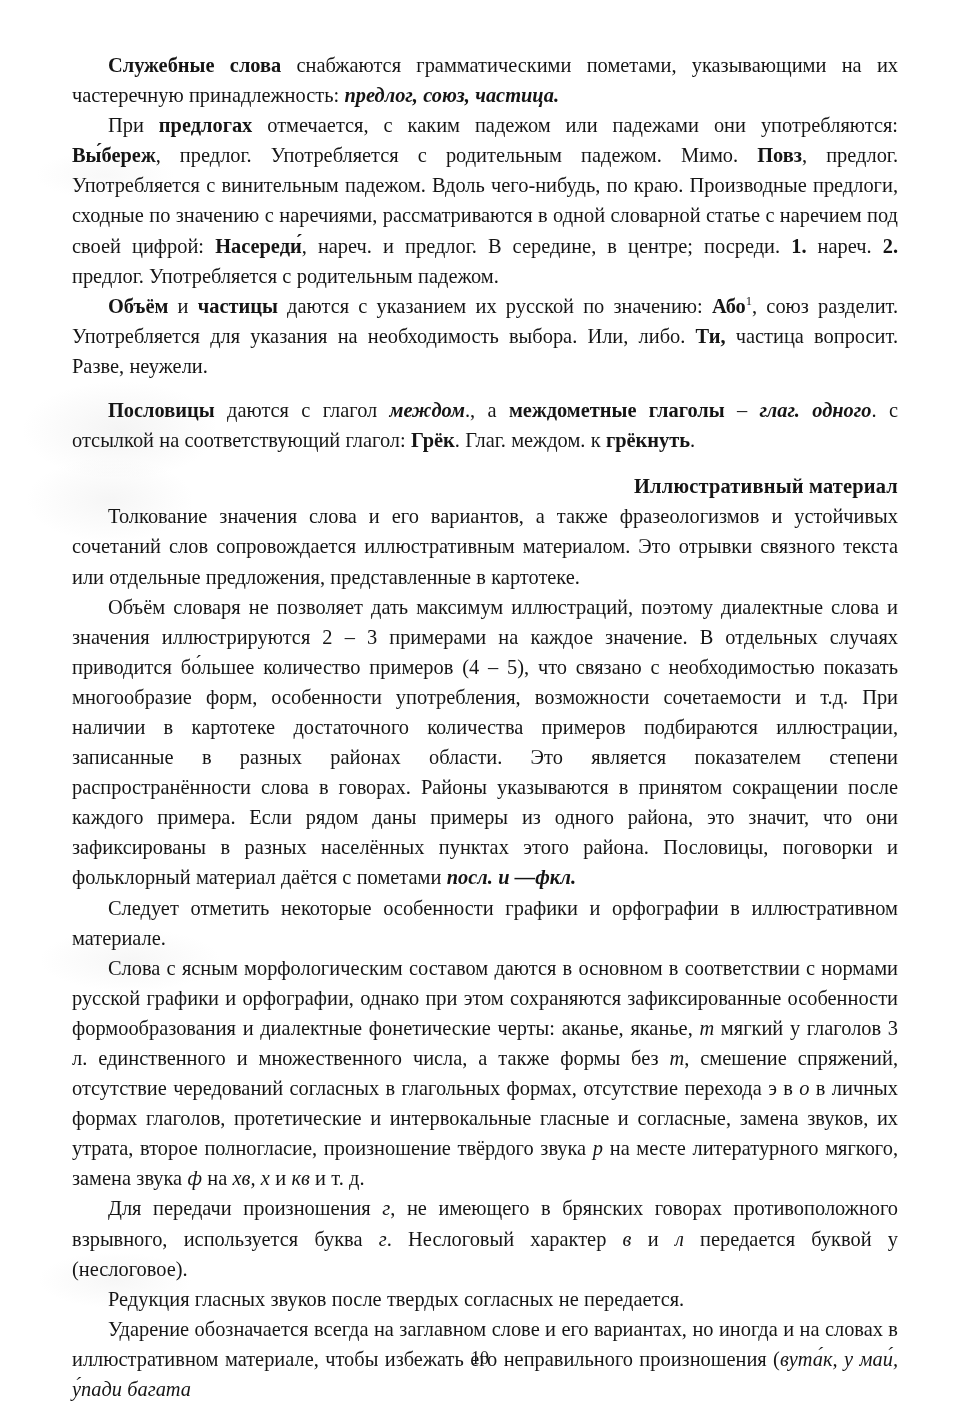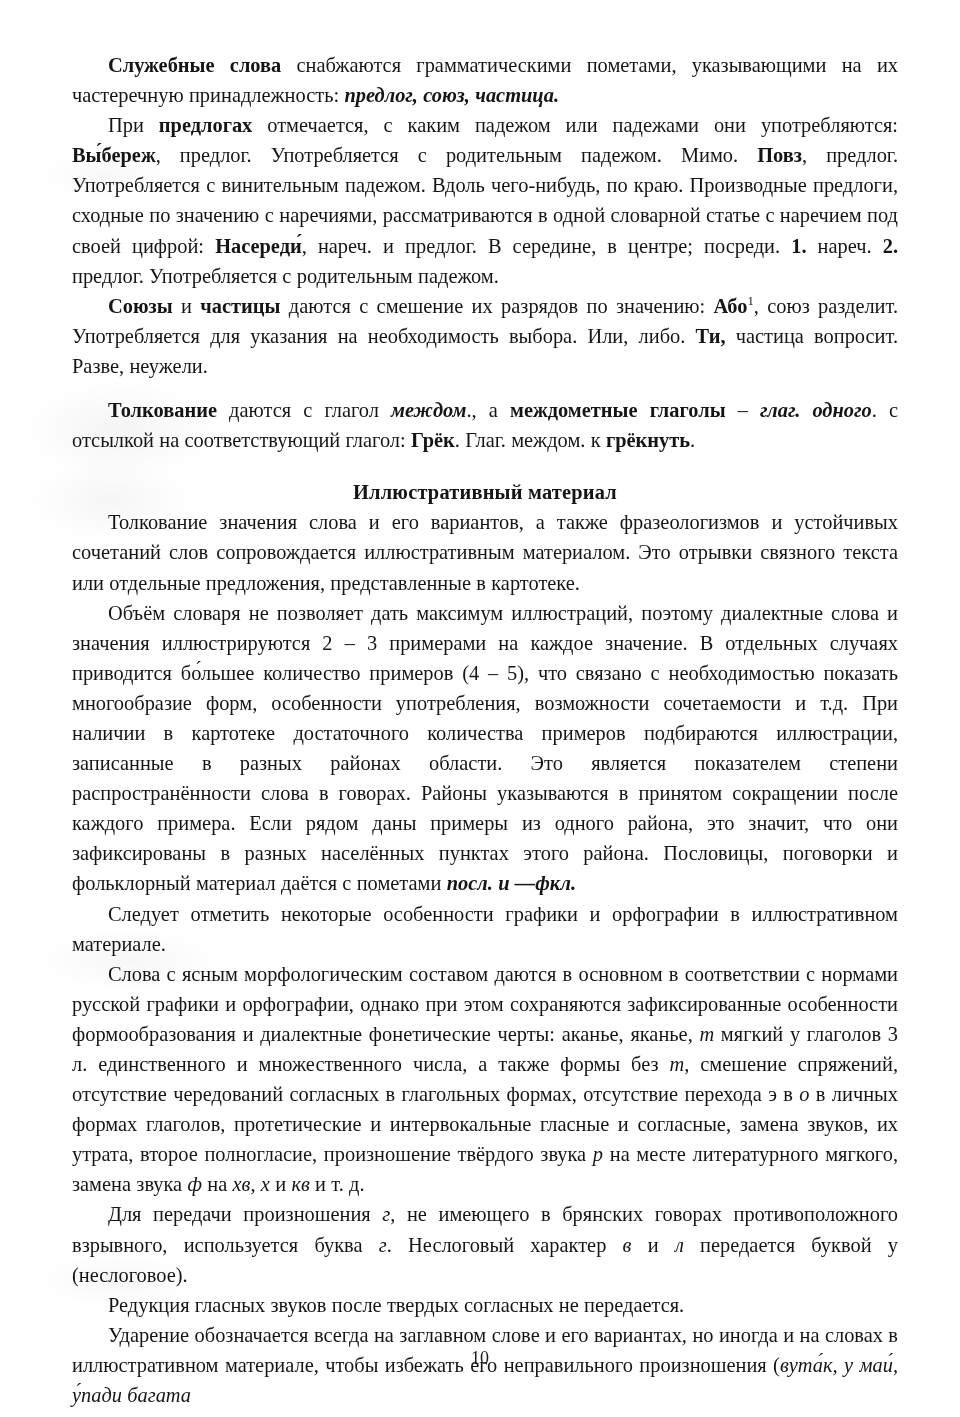--- a/index.html
+++ b/index.html
@@ -52,25 +52,25 @@
     text-indent: 36px;
     hyphens: manual;
     word-spacing: 0.01em;
   }
 
   p.gap-before {
     margin-top: 14px;
   }
 
   h2.section-heading {
-    margin: 22px 0 0 0;
+    margin: 16px 0 0 0;
     font-size: 20.4px;
     line-height: 30.1px;
     font-weight: bold;
-    text-align: center;
+    text-align: right;
     letter-spacing: 0.2px;
   }
 
   b, strong { font-weight: bold; }
   i, em { font-style: italic; }
   .bi { font-weight: bold; font-style: italic; }
 
   sup.footnote-ref {
     font-size: 0.62em;
     vertical-align: super;
@@ -93,22 +93,22 @@
 <body>
 
 <div class="sheet">
 
   <div class="page-noise"></div>
 
   <div class="text-column">
     <div id="para-block-upper">
         <p class="para"><b>Служебные слова</b><span> снабжаются грамматическими пометами, указывающими на их частеречную принадлежность: </span><span class="bi">предлог, союз, частица.</span></p>
         <p class="para"><span>При </span><b>предлогах</b><span> отмечается, с каким падежом или падежами они употребляются: </span><b>Вы́береж</b><span>, предлог. Употребляется с родительным падежом. Мимо. </span><b>Повз</b><span>, предлог. Употребляется с винительным падежом. Вдоль чего-нибудь, по краю. Производные предлоги, сходные по значению с наречиями, рассматриваются в одной словарной статье с наречием под своей цифрой: </span><b>Насереди́</b><span>, нареч. и предлог. В середине, в центре; посреди. </span><b>1.</b><span> нареч. </span><b>2.</b><span> предлог. Употребляется с родительным падежом.</span></p>
-        <p class="para"><b>Союзы</b><span> и </span><b>частицы</b><span> даются с смешение их разрядов по значению: </span><b>Або</b><sup class="footnote-ref">1</sup><span>, союз разделит. Употребляется для указания на необходимость выбора. Или, либо. </span><b>Ти,</b><span> частица вопросит. Разве, неужели.</span></p>
-        <p class="para gap-before"><b>Толкование</b><span> даются с глагол </span><span class="bi">междом</span><span>., а </span><b>междометные глаголы</b><span> – </span><span class="bi">глаг. одного</span><span>. с отсылкой на соответствующий глагол: </span><b>Грёк</b><span>. Глаг. междом. к </span><b>грёкнуть</b><span>.</span></p>
+        <p class="para"><b>Объём</b><span> и </span><b>частицы</b><span> даются с указанием их русской по значению: </span><b>Або</b><sup class="footnote-ref">1</sup><span>, союз разделит. Употребляется для указания на необходимость выбора. Или, либо. </span><b>Ти,</b><span> частица вопросит. Разве, неужели.</span></p>
+        <p class="para gap-before"><b>Пословицы</b><span> даются с глагол </span><span class="bi">междом</span><span>., а </span><b>междометные глаголы</b><span> – </span><span class="bi">глаг. одного</span><span>. с отсылкой на соответствующий глагол: </span><b>Грёк</b><span>. Глаг. междом. к </span><b>грёкнуть</b><span>.</span></p>
       </div>
 
     <h2 class="section-heading">Иллюстративный материал</h2>
 
     <div id="para-block-lower">
         <p class="para"><span>Толкование значения слова и его вариантов, а также фразеологизмов и устойчивых сочетаний слов сопровождается иллюстративным материалом. Это отрывки связного текста или отдельные предложения, представленные в картотеке.</span></p>
         <p class="para"><span>Объём словаря не позволяет дать максимум иллюстраций, поэтому диалектные слова и значения иллюстрируются 2 – 3 примерами на каждое значение. В отдельных случаях приводится бо́льшее количество примеров (4 – 5), что связано с необходимостью показать многообразие форм, особенности употребления, возможности сочетаемости и т.д. При наличии в картотеке достаточного количества примеров подбираются иллюстрации, записанные в разных районах области. Это является показателем степени распространённости слова в говорах. Районы указываются в принятом сокращении после каждого примера. Если рядом даны примеры из одного района, это значит, что они зафиксированы в разных населённых пунктах этого района. Пословицы, поговорки и фольклорный материал даётся с пометами </span><span class="bi">посл. и —фкл.</span><span> </span></p>
         <p class="para"><span>Следует отметить некоторые особенности графики и орфографии в иллюстративном материале.</span></p>
         <p class="para"><span>Слова с ясным морфологическим составом даются в основном в соответствии с нормами русской графики и орфографии, однако при этом сохраняются зафиксированные особенности формообразования и диалектные фонетические черты: аканье, яканье, </span><i>т</i><span> мягкий у глаголов 3 л. единственного и множественного числа, а также формы без </span><i>т</i><span>, смешение спряжений, отсутствие чередований согласных в глагольных формах, отсутствие перехода э в </span><i>о</i><span> в личных формах глаголов, протетические и интервокальные гласные и согласные, замена звуков, их утрата, второе полногласие, произношение твёрдого звука </span><i>р</i><span> на месте литературного мягкого, замена звука </span><i>ф</i><span> на </span><i>хв, х</i><span> и </span><i>кв</i><span> и т. д.</span></p>
         <p class="para"><span>Для передачи произношения </span><i>г</i><span>, не имеющего в брянских говорах противоположного взрывного, используется буква </span><i>г</i><span>.  Неслоговый характер </span><i>в</i><span> и </span><i>л</i><span> передается буквой у (неслоговое).</span></p>

